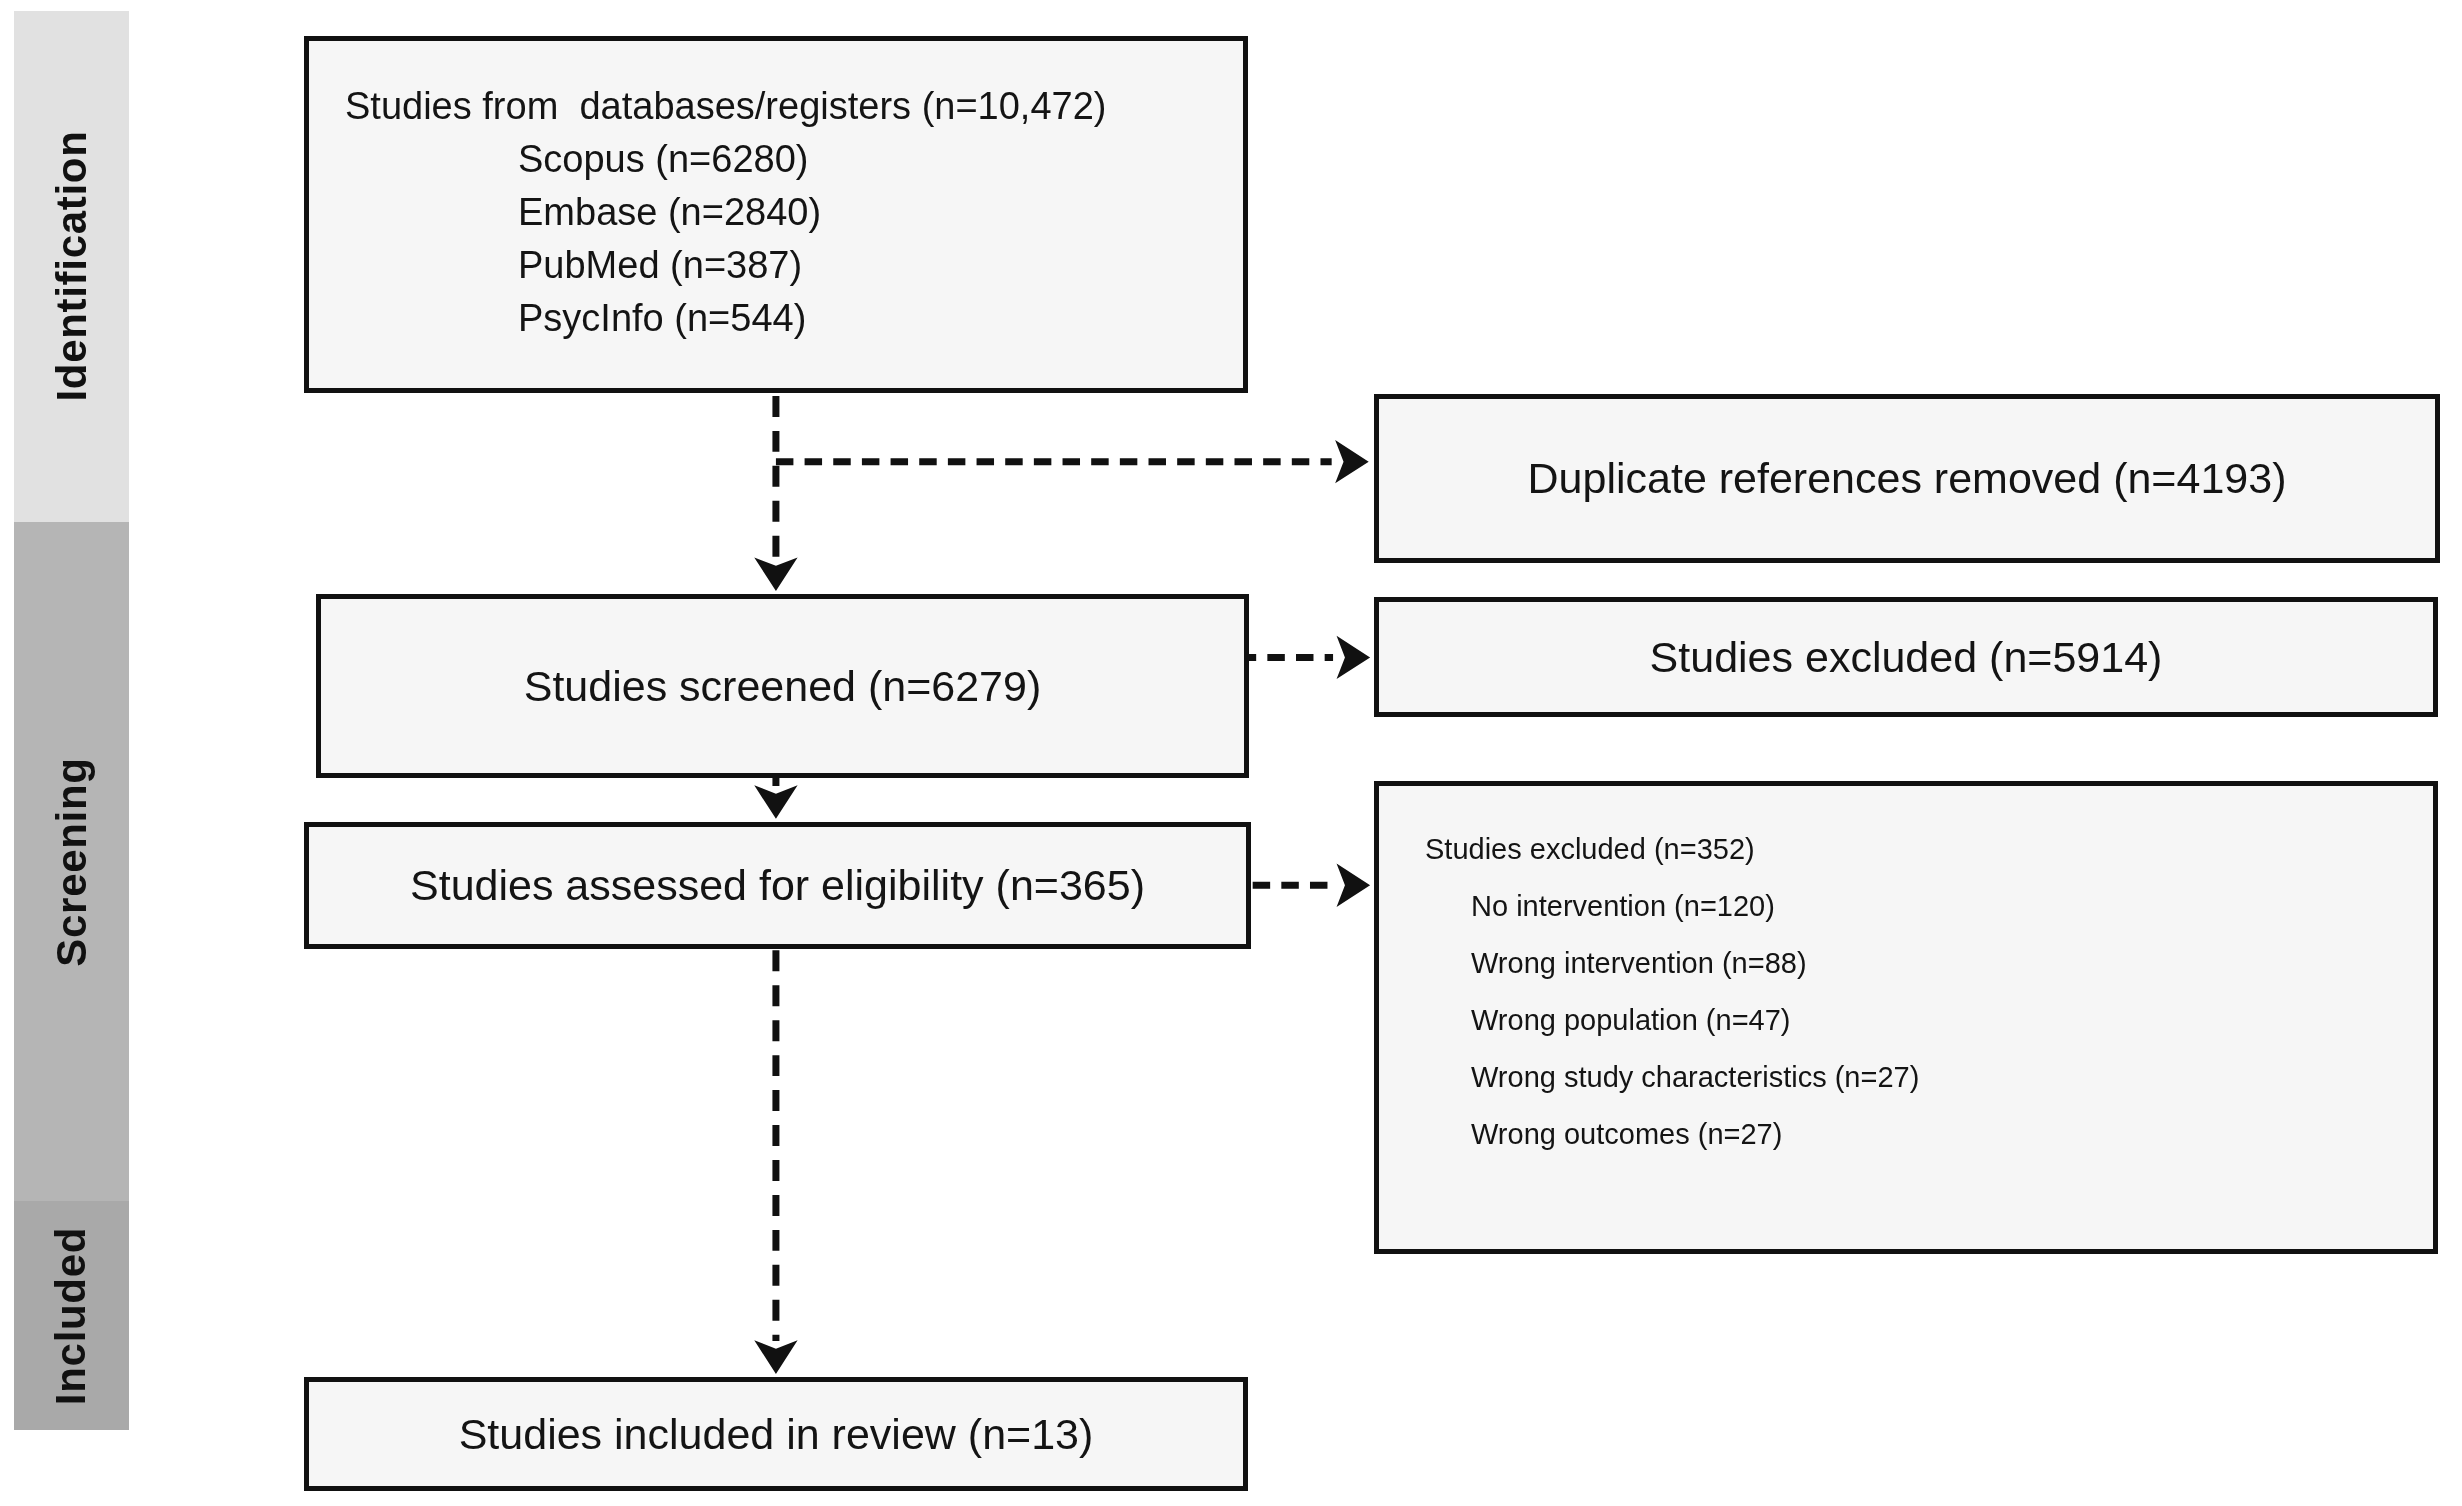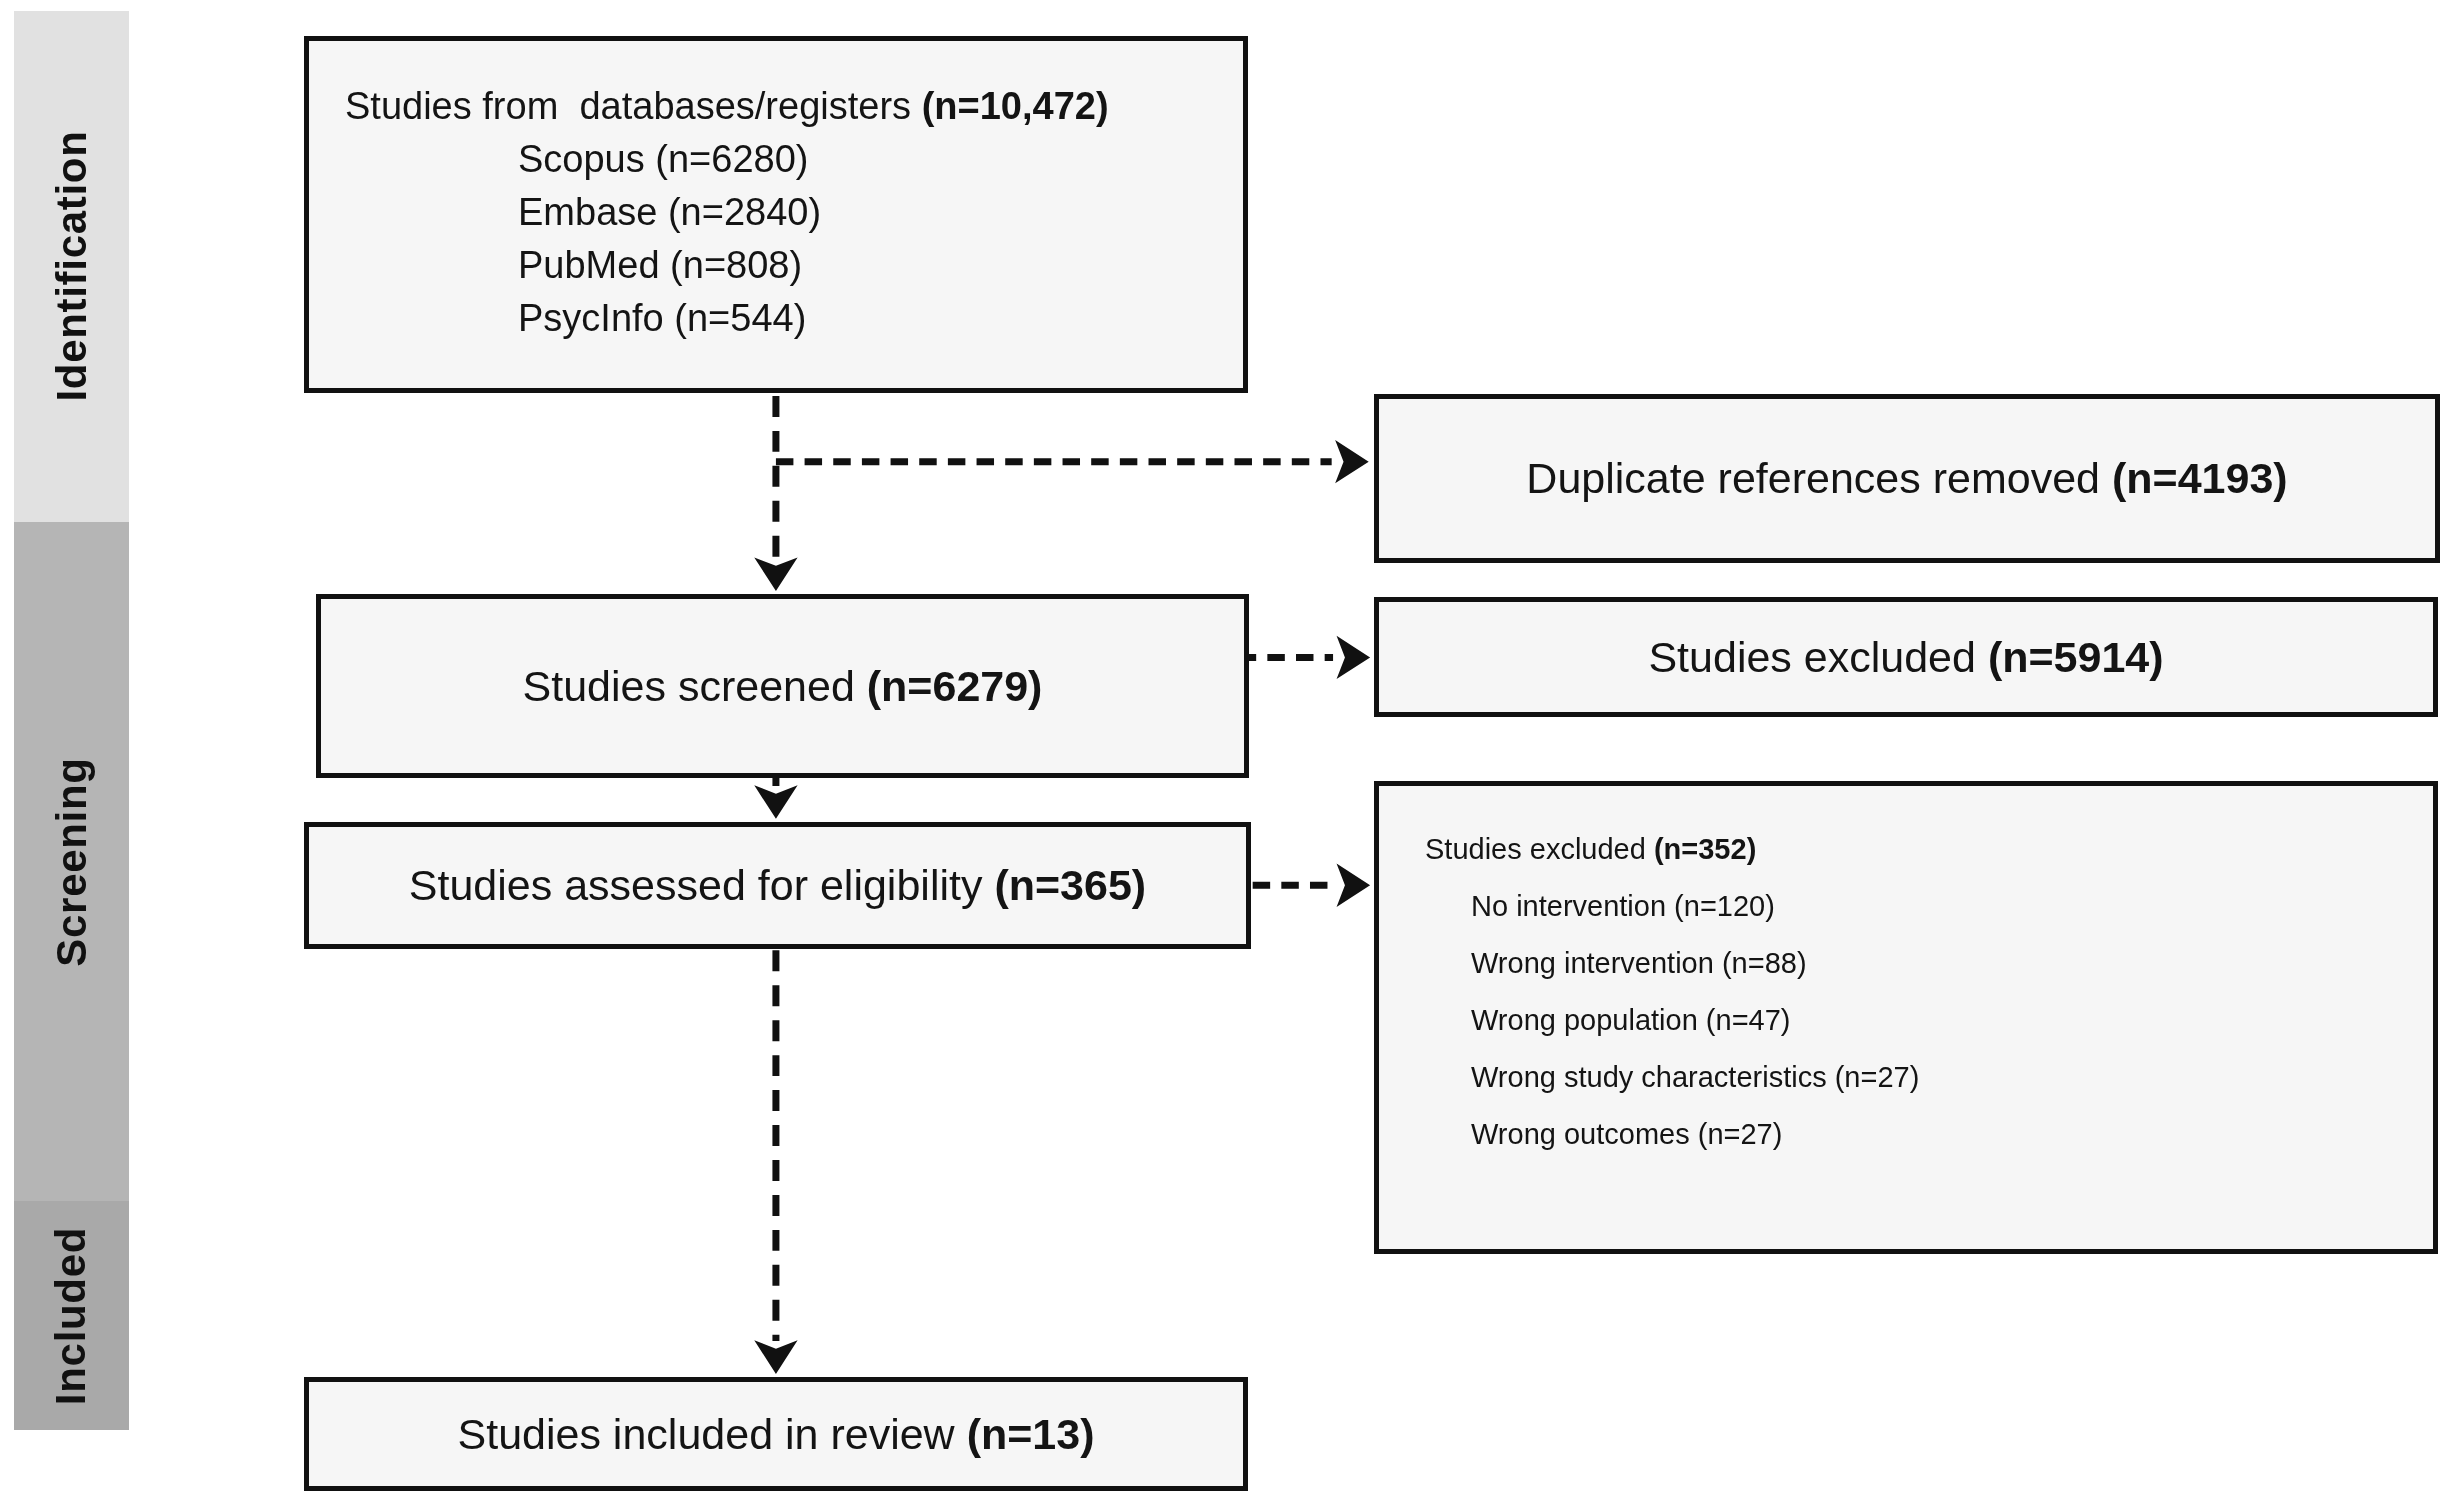--- a/index.html
+++ b/index.html
@@ -10,21 +10,21 @@
   
   .band{position:absolute;left:14px;width:115px;display:flex;align-items:center;justify-content:center;}
   .band-identification{top:10.5px;height:511px;background:#e1e1e1;}
   .band-screening{top:522px;height:680px;background:#b5b5b5;}
   .band-included{top:1201px;height:229px;background:#a9a9a9;}
   .band-label{transform:rotate(-90deg);white-space:nowrap;font-weight:700;font-size:42px;letter-spacing:0.7px;color:#111;}
   
   .box{position:absolute;background:#f6f6f6;border:5.6px solid #111;box-sizing:border-box;}
   .single{display:flex;align-items:center;justify-content:center;font-size:43px;}
   .pre{white-space:pre-wrap;}
-  .b{font-weight:700;}
+  .b{font-weight:400;}
   .box-top{font-size:38px;line-height:53px;padding:39px 21px 0 36px;}
   .top-item{margin-left:173px;}
   .box-ex{font-size:29px;line-height:57px;padding:35px 32px 0 46px;}
   .ex-item{margin-left:46px;}
   
   .arrow-layer{position:absolute;left:0;top:0;}
   .arrow-layer line{stroke:#111;stroke-width:10;fill:none;}
   .dashv{stroke-dasharray:30 20;}
   .dashh{stroke-dasharray:25 16;}
   .head{fill:#111;stroke:none;}
@@ -68,21 +68,21 @@
     <span class="band-label">Screening</span>
   </div>
   <div class="band band-included">
     <span class="band-label">Included</span>
   </div>
 
   <div class="box box-top" style="left:304px;top:36px;width:944px;height:357px;">
     <div><span class="pre">Studies from  databases/registers</span> <span class="b">(n=10,472)</span></div>
     <div class="top-item">Scopus (n=6280)</div>
     <div class="top-item">Embase (n=2840)</div>
-    <div class="top-item">PubMed (n=808)</div>
+    <div class="top-item">PubMed (n=387)</div>
     <div class="top-item">PsycInfo (n=544)</div>
   </div>
 
   <div class="box single" style="left:1374px;top:394px;width:1066px;height:169px;">
     <div><span class="pre">Duplicate references removed</span> <span class="b">(n=4193)</span></div>
   </div>
 
   <div class="box single" style="left:316px;top:594px;width:933px;height:184px;">
     <div><span class="pre">Studies screened</span> <span class="b">(n=6279)</span></div>
   </div>

